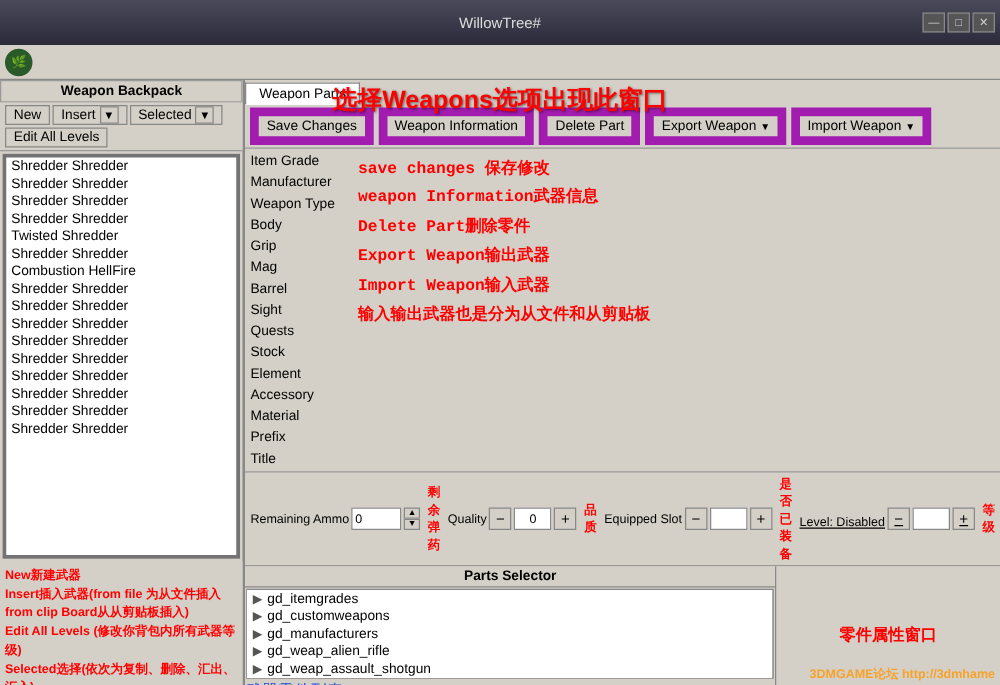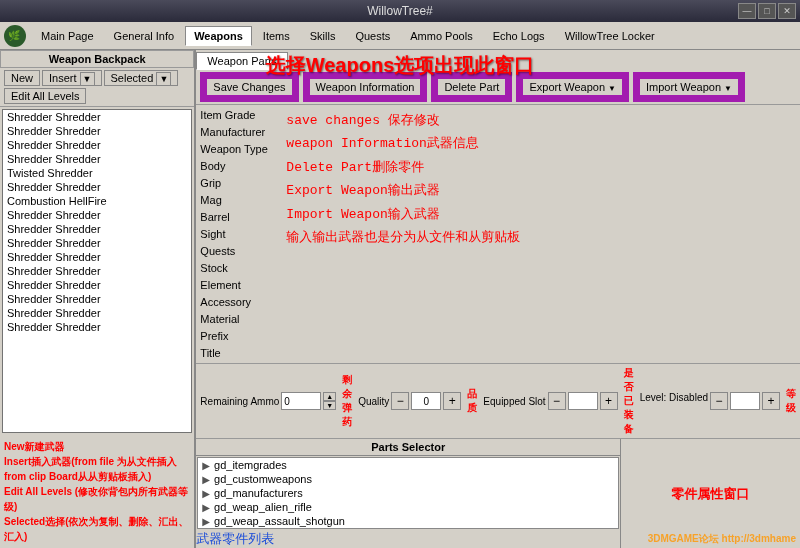--- a/index.html
+++ b/index.html
@@ -7,21 +7,21 @@
       font-family: 'Segoe UI', Tahoma, Geneva, Verdana, sans-serif;
       font-size: 11px;
       background: #2a2a2a;
       width: 800px;
       height: 548px;
       overflow: hidden;
     }
     .title-bar {
       background: linear-gradient(to bottom, #4a4a5a, #2a2a3a);
       color: #ddd;
-      height: 22px;
+      height: 36px;
       display: flex;
       align-items: center;
       justify-content: center;
       font-size: 12px;
       position: relative;
     }
     .title-bar .win-controls {
       position: absolute;
       right: 4px;
       display: flex;
@@ -130,21 +130,21 @@
       padding: 1px 2px;
       background: #d4d0c8;
       border: 1px solid #888;
       cursor: pointer;
       font-size: 9px;
     }
     .weapons-list {
       flex: 1;
       overflow-y: auto;
       background: #fff;
-      border: 1px solid #737373;
+      border: 3px solid #737373;
       margin: 2px;
     }
     .weapons-list .item {
       padding: 1px 4px;
       cursor: pointer;
       white-space: nowrap;
       font-size: 11px;
     }
     .annotation-left {
       padding: 4px;
@@ -212,21 +212,21 @@
     .fields-labels .lbl {
       padding: 1px 0;
       height: 16px;
       display: flex;
       align-items: center;
     }
     .annotations-area {
       flex: 1;
       padding: 2px;
       font-size: 13px;
-      font-weight: normal;
+      font-weight: bold;
       color: red;
       line-height: 1.8;
       font-family: 'Courier New', Courier, monospace;
     }
     .bottom-row {
       display: flex;
       align-items: center;
       padding: 2px 4px;
       gap: 6px;
       background: #d4d0c8;
@@ -288,22 +288,23 @@
       text-align: center;
       font-size: 10px;
     }
     .equipped-group {
       display: flex;
       align-items: center;
       gap: 2px;
     }
     .level-group {
       display: flex;
-      align-items: flex-start;
-      gap: 2px;
+      align-items: flex-end;
+      gap: 2px;
+      text-decoration: underline;
     }
     .parts-area {
       display: flex;
       flex: 1;
       overflow: hidden;
     }
     .parts-selector-panel {
       flex: 1;
       display: flex;
       flex-direction: column;
@@ -381,31 +382,20 @@
   <span>WillowTree#</span>
   <div class="win-controls">
     <div class="win-btn">—</div>
     <div class="win-btn">□</div>
     <div class="win-btn">✕</div>
   </div>
 </div>
 
 <div class="menu-bar" style="position:relative;">
   <div class="logo">🌿</div>
-  <div id="menu-tabs" style="display: flex; gap: 2px;">
-      <div class="menu-tab">Main Page</div>
-      <div class="menu-tab">General Info</div>
-      <div class="menu-tab active">Weapons</div>
-      <div class="menu-tab">Items</div>
-      <div class="menu-tab">Skills</div>
-      <div class="menu-tab">Quests</div>
-      <div class="menu-tab">Ammo Pools</div>
-      <div class="menu-tab">Echo Logs</div>
-      <div class="menu-tab">WillowTree Locker</div>
-    </div>
   <div class="annotation-title">选择Weapons选项出现此窗口</div>
 </div>
 
 <div class="main-content">
 
   <div class="left-panel">
     <div class="panel-header">Weapon Backpack</div>
     <div class="toolbar-row">
       <button class="toolbar-btn">New</button>
       <button class="toolbar-btn">

